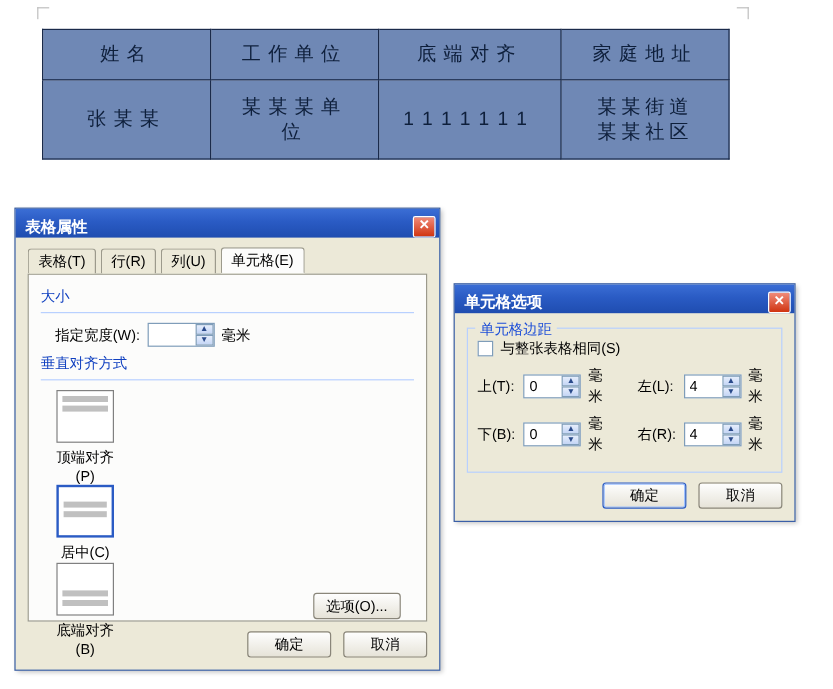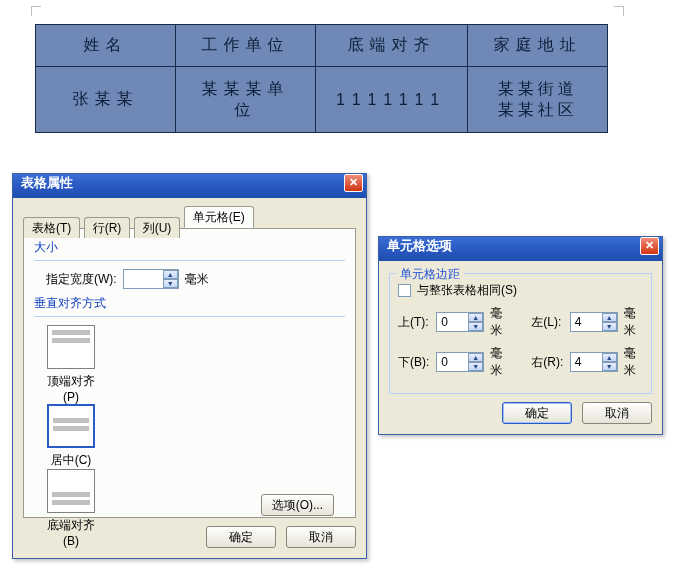--- a/index.html
+++ b/index.html
@@ -46,21 +46,21 @@
     position: absolute;
     background: #ece9d8;
     border: 1px solid #3a5fa8;
     box-shadow: 2px 2px 4px rgba(0,0,0,0.25);
   }
   .titlebar {
     height: 24px;
     background: linear-gradient(to bottom, #3b6ed5 0%, #2a5bc4 45%, #1f4db0 100%);
     color: #fff;
     display: flex;
-    align-items: flex-start;
+    align-items: flex-end;
     justify-content: space-between;
     padding: 0 3px 0 8px;
     font-weight: bold;
     font-size: 13px;
   }
   .closebtn {
     width: 19px; height: 18px;
     background: linear-gradient(to bottom, #f08b7a, #d03410);
     border: 1px solid #fff;
     border-radius: 2px;
@@ -81,21 +81,21 @@
     display: inline-block;
     height: 21px;
     line-height: 21px;
     padding: 0 8px;
     background: #ece9d8;
     border: 1px solid #9c9a8c;
     border-bottom: none;
     border-radius: 3px 3px 0 0;
     font-size: 12px;
     position: relative;
-    top: 11px;
+    top: 1px;
     cursor: pointer;
   }
   .tab.active {
     background: #fcfcfb;
     border-bottom: 1px solid #fcfcfb;
     top: 0px;
     height: 22px;
     z-index: 2;
   }
   .tabpanel {

